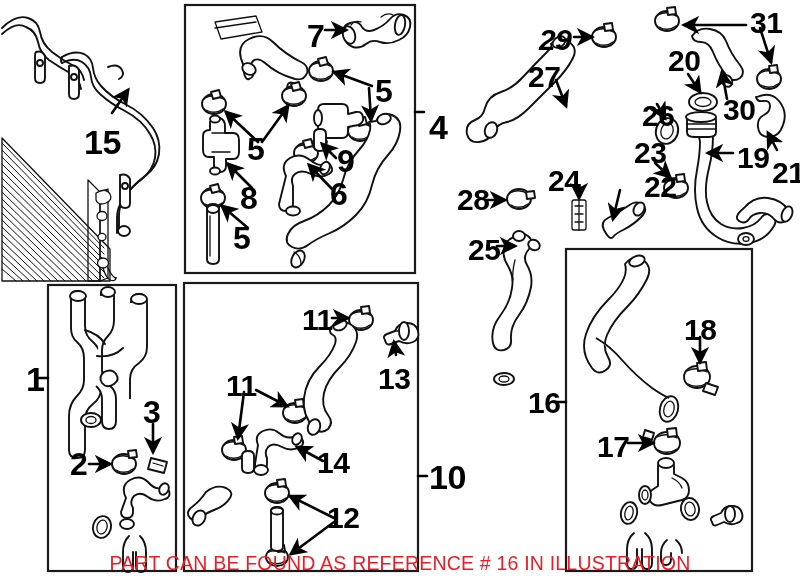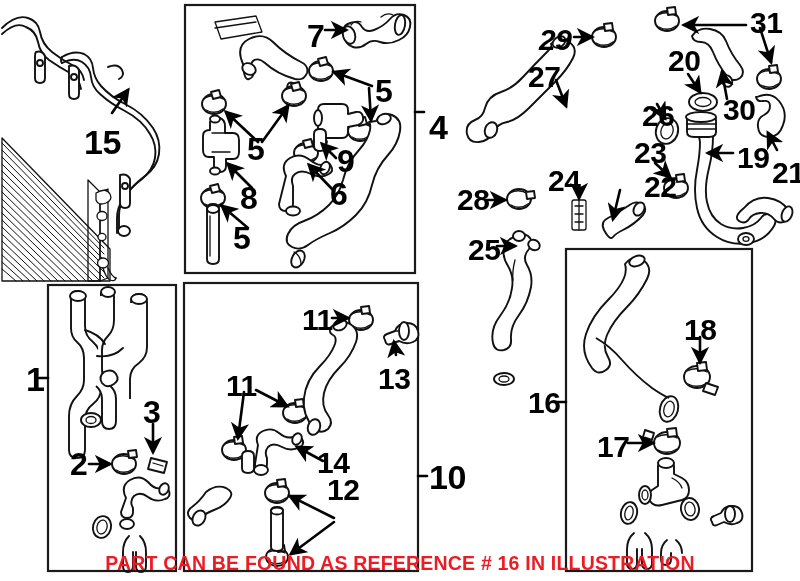--- a/index.html
+++ b/index.html
@@ -28,21 +28,21 @@
     letter-spacing:-0.5px;
     white-space:nowrap;
     user-select:none;
   }
   .banner{
     position:absolute;
     left:0;right:0;
     bottom:6px;
     text-align:center;
     font-family:"Liberation Sans", sans-serif;
-    font-weight:700;
+    font-weight:400;
     font-size:19.5px;
     letter-spacing:0.2px;
     color:#ec1c24;
     white-space:nowrap;
   }
 </style>
 </head>
 <body>
 
 <div id="stage">
@@ -533,17 +533,17 @@
 
   <div class="num" style="left:26px;top:362px;font-size:34px;">1</div>
   <div class="num" style="left:70px;top:448px;font-size:32px;">2</div>
   <div class="num" style="left:143px;top:396px;font-size:32px;">3</div>
 
   <div class="num" style="left:429px;top:460px;font-size:34px;">10</div>
   <div class="num" style="left:302px;top:305px;">11</div>
   <div class="num" style="left:226px;top:371px;">11</div>
   <div class="num" style="left:378px;top:364px;">13</div>
   <div class="num" style="left:317px;top:448px;">14</div>
-  <div class="num" style="left:327px;top:475px;text-align:center;">12</div>
+  <div class="num" style="left:327px;top:503px;text-align:center;">12</div>
 
   <div class="banner">PART CAN BE FOUND AS REFERENCE # 16 IN ILLUSTRATION</div>
 
 </div>
 
 </body></html>

